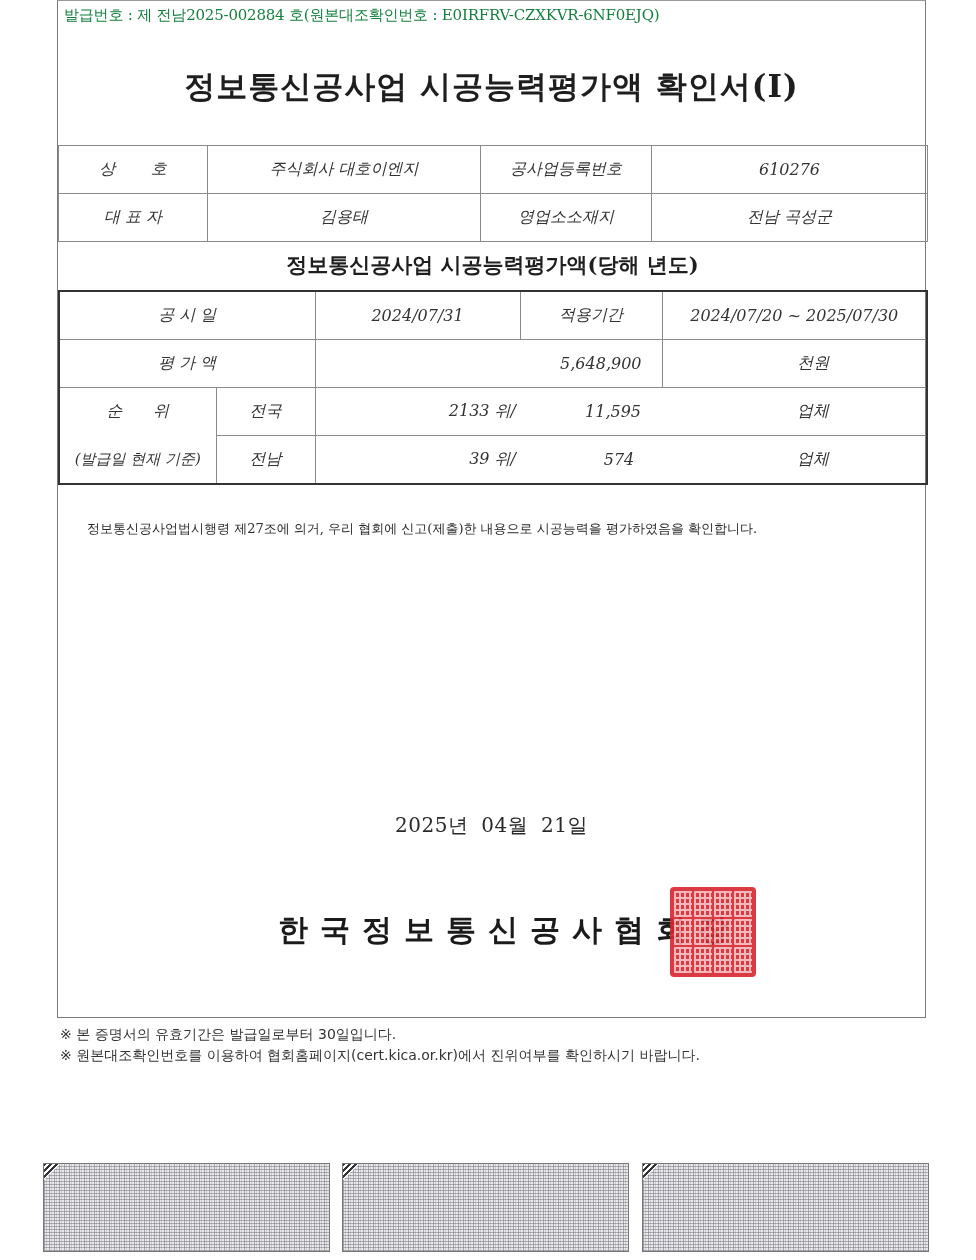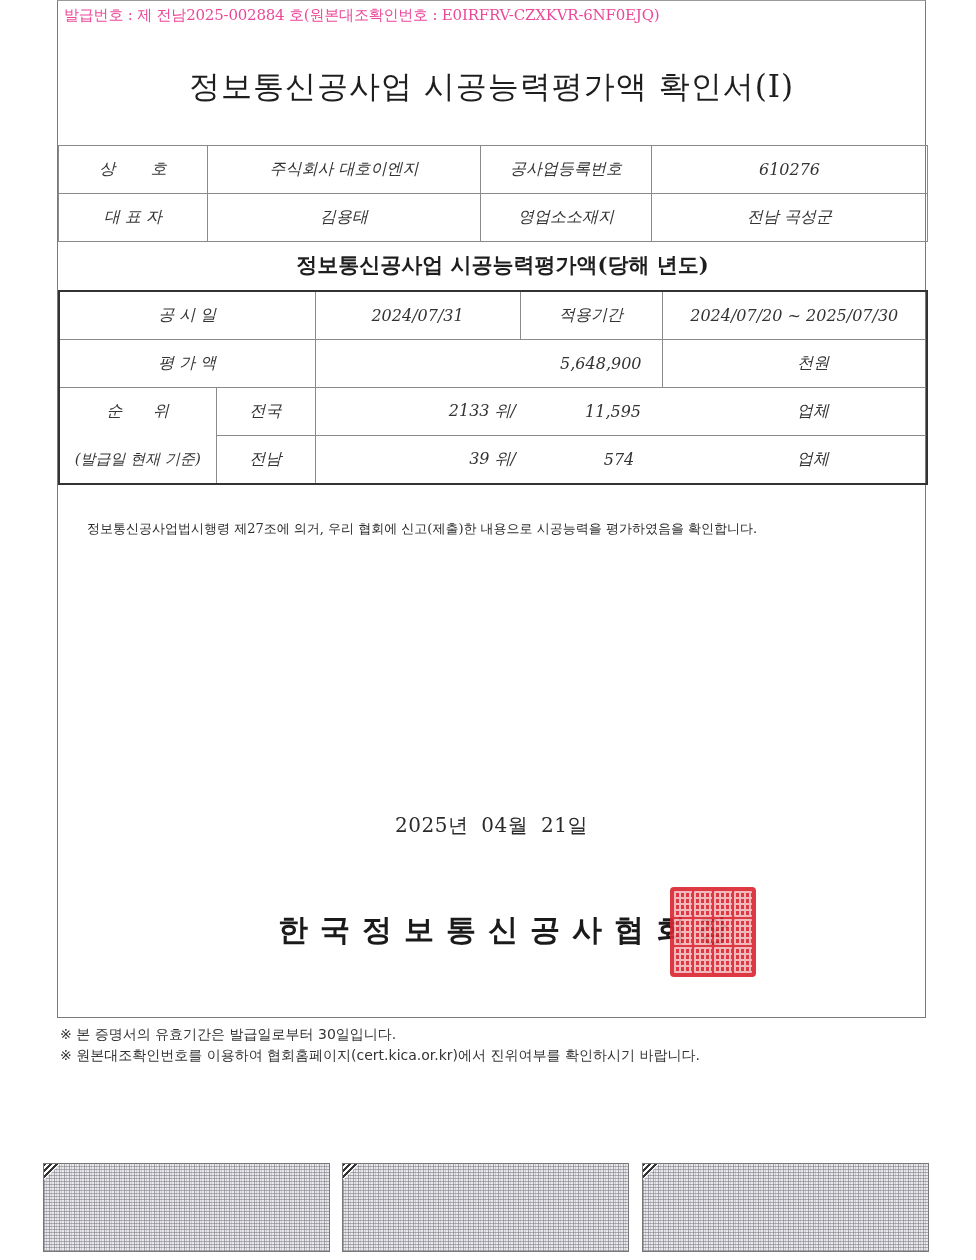--- a/index.html
+++ b/index.html
@@ -1,26 +1,26 @@
 <!DOCTYPE html>
 <html><head>
 <meta charset="utf-8">
 <style>
   html, body { margin:0; padding:0; background:#ffffff; }
   body { width:976px; height:1260px; position:relative; overflow:hidden;
          font-family:"DejaVu Serif", "Liberation Serif", serif; color:#2a2a2a; }
   .abs { position:absolute; }
   .frame { left:57px; top:0; width:869px; height:1018px; border:1px solid #7a7a7a; box-sizing:border-box; border-top:1px solid #9a9a9a; }
-  .issue { left:64px; top:6px; font-size:15px; color:#ec4899; white-space:nowrap; letter-spacing:-0.2px; }
-  .title { left:57px; top:66px; width:869px; text-align:center; font-size:31px; letter-spacing:1px; color:#1e1e1e; }
+  .issue { left:64px; top:6px; font-size:15px; color:#15803d; white-space:nowrap; letter-spacing:-0.2px; }
+  .title { left:57px; top:66px; width:869px; text-align:center; font-size:31px; letter-spacing:1px; color:#1e1e1e;font-weight:bold; }
   table.grid { border-collapse:collapse; position:absolute; table-layout:fixed; }
   table.grid td { border:1px solid #8a8a8a; text-align:center; vertical-align:middle; font-size:16px; color:#333; padding:0; white-space:nowrap;font-style:italic; }
   .t1 { left:58px; top:145px; width:869px; }
   .t1 td { height:47px; }
-  .sub-head { left:68px; top:241px; width:869px; height:36px; text-align:center; font-size:21px; line-height:48px; color:#1e1e1e; font-weight:bold; }
+  .sub-head { left:58px; top:241px; width:869px; height:36px; text-align:center; font-size:21px; line-height:48px; color:#1e1e1e; font-weight:bold; }
   .t2 { left:58px; top:290px; width:868px; border:2px solid #333 !important; }
   .t2 td { height:47px; }
   .right { text-align:right !important; }
   .left { text-align:center; }
   .body-text { left:75px; top:515px; width:830px; font-size:13px; line-height:28px; color:#2a2a2a; text-indent:12px; }
   .date { left:57px; top:812px; width:869px; text-align:center; font-size:20px; color:#2a2a2a; letter-spacing:0.5px; word-spacing:6px; }
   .org { left:278px; top:910px; font-size:30px; letter-spacing:12px; color:#1a1a1a; font-weight:bold; font-family:"DejaVu Sans", sans-serif; white-space:nowrap; }
   .seal { left:670px; top:887px; width:86px; height:90px; background:#d9242e; border-radius:4px; opacity:0.9;
           display:grid; grid-template-columns:repeat(4,1fr); grid-template-rows:repeat(3,1fr); gap:2px; padding:4px; box-sizing:border-box; }
   .seal span { background:repeating-linear-gradient(90deg,#f7d6d8 0 2px,transparent 2px 5px), repeating-linear-gradient(0deg,#f7d6d8 0 2px,transparent 2px 6px); opacity:0.8; border-radius:1px; }

